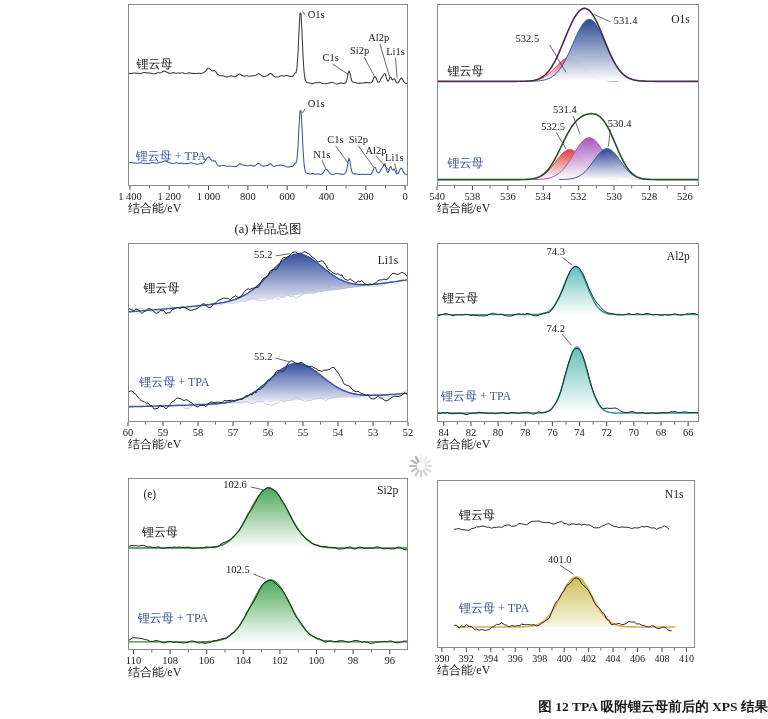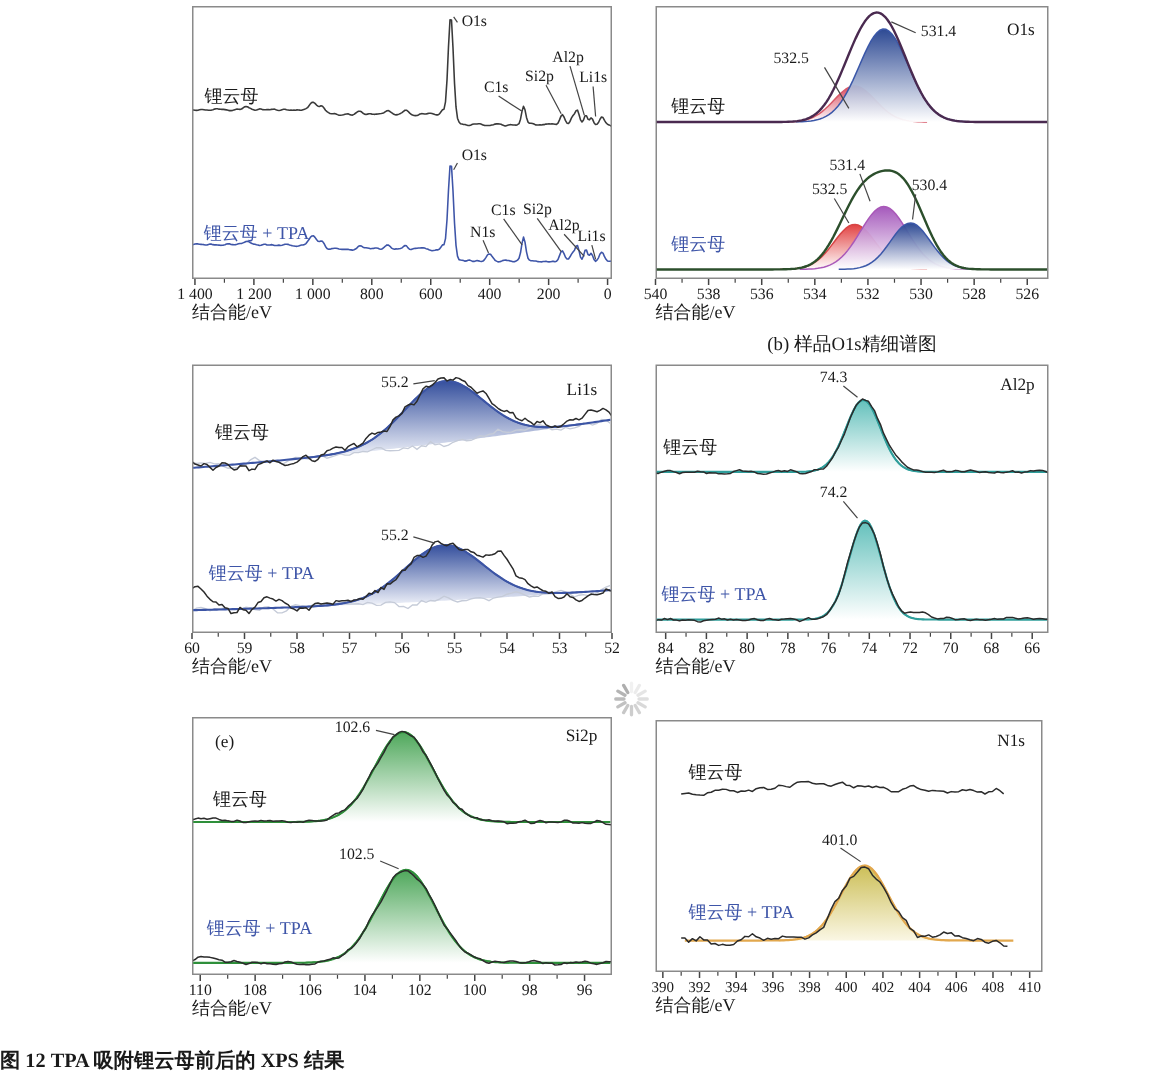--- a/index.html
+++ b/index.html
@@ -8,21 +8,21 @@
   .panel{position:absolute;}
   .p-a{left:128px;top:4px;width:280px;}
   .p-b{left:437px;top:4px;width:262px;}
   .p-c{left:128px;top:243px;width:280px;}
   .p-d{left:437px;top:243px;width:262px;}
   .p-e{left:128px;top:478px;width:280px;}
   .p-f{left:437px;top:480px;width:258px;}
   .panel svg{display:block;overflow:visible;}
   .xlabel{width:100%;font-size:12px;margin-top:-2px;}
   .pcaption{width:100%;text-align:center;font-size:12.5px;margin-top:4px;white-space:nowrap;}
-  .figcaption{position:absolute;left:0;top:698px;width:768px;text-align:left;
+  .figcaption{position:absolute;left:0;top:698px;width:768px;text-align:right;
               font-size:13.5px;font-weight:bold;}
   .spinner{position:absolute;left:406px;top:451px;width:30px;height:30px;}
   svg text{font-family:"Liberation Serif","DejaVu Serif",serif;}
 </style>
 </head>
 <body>
 
 <div class="page">
 
   <div class="panel p-a">
@@ -79,20 +79,21 @@
         <text x="199.35999999999999" y="139.23" font-size="10.5" fill="#1a1a1a">C1s</text>
         <line x1="230.16" y1="141.596" x2="246.12" y2="163.8" stroke="#444" stroke-width="0.8"></line>
         <text x="220.64000000000001" y="138.684" font-size="10.5" fill="#1a1a1a">Si2p</text>
         <line x1="248.08" y1="152.152" x2="261.52000000000004" y2="166.894" stroke="#444" stroke-width="0.8"></line>
         <text x="237.44" y="149.60399999999998" font-size="10.5" fill="#1a1a1a">Al2p</text>
         <line x1="266.56" y1="159.432" x2="269.08" y2="168.89600000000002" stroke="#444" stroke-width="0.8"></line>
         <text x="257.04" y="156.884" font-size="10.5" fill="#1a1a1a">Li1s</text>
         <text x="7.84" y="155.60999999999999" font-size="12" fill="#3e55a8">锂云母 + TPA</text>
       </svg>
     <div class="xlabel">结合能/eV</div>
+    <div class="pcaption">(a) 样品总图</div>
   </div>
 
   <div class="panel p-b">
     <svg width="262" height="198" viewBox="0 0 262 198">
         <defs>
           <clipPath id="clip1">
             <rect x="0.8" y="0.8" width="260.4" height="180.4"></rect>
           </clipPath>
           <linearGradient id="g1-0-0" x1="0" y1="0" x2="0" y2="1">
             <stop offset="0%" stop-color="#d84055"></stop>
@@ -161,21 +162,20 @@
         <line x1="136.24" y1="111.92999999999999" x2="143.05200000000002" y2="130.13" stroke="#444" stroke-width="0.8"></line>
         <text x="116.066" y="109.2" font-size="10.5" fill="#1a1a1a">531.4</text>
         <line x1="119.21000000000001" y1="128.31" x2="128.904" y2="144.69" stroke="#444" stroke-width="0.8"></line>
         <text x="104.27600000000001" y="125.57999999999998" font-size="10.5" fill="#1a1a1a">532.5</text>
         <line x1="173.44400000000002" y1="125.57999999999998" x2="171.348" y2="142.324" stroke="#444" stroke-width="0.8"></line>
         <text x="170.824" y="122.85000000000001" font-size="10.5" fill="#1a1a1a">530.4</text>
         <text x="10.48" y="162.89000000000001" font-size="12" fill="#3e55a8">锂云母</text>
         <text x="252.82999999999998" y="19.11" font-size="11.5" fill="#1a1a1a" text-anchor="end">O1s</text>
       </svg>
     <div class="xlabel">结合能/eV</div>
-    <div class="pcaption">(b) 样品O1s精细谱图</div>
   </div>
 
   <div class="panel p-c">
     <svg width="280" height="195" viewBox="0 0 280 195">
         <defs>
           <clipPath id="clip2">
             <rect x="0.8" y="0.8" width="278.4" height="177.4"></rect>
           </clipPath>
           <linearGradient id="g2-0-0" x1="0" y1="0" x2="0" y2="1">
             <stop offset="0%" stop-color="#2a4698"></stop>

